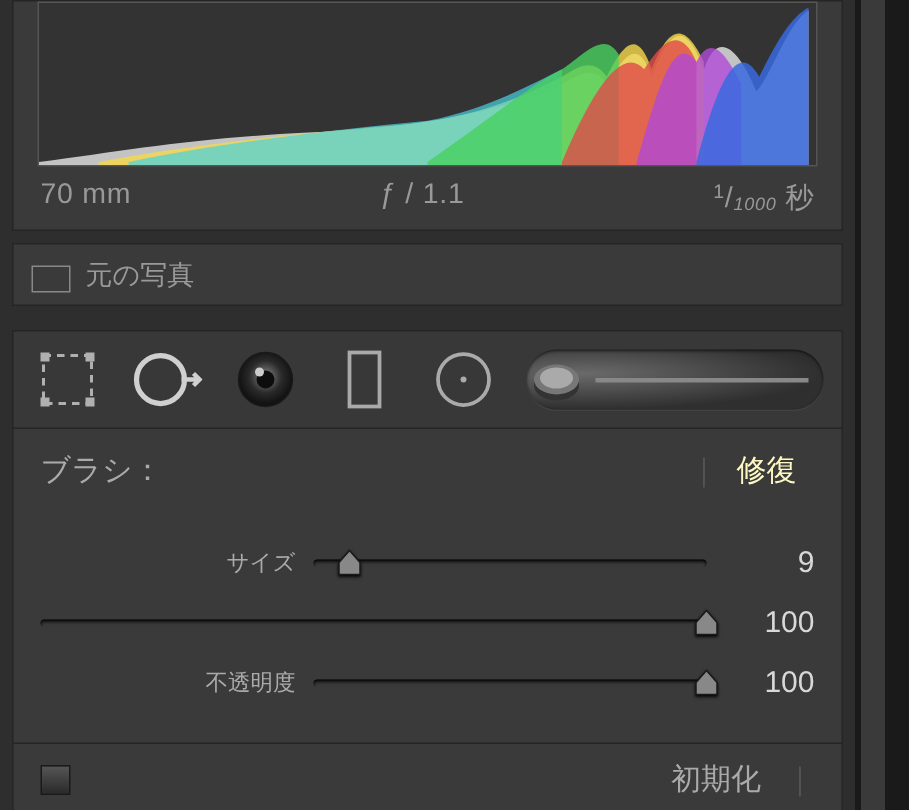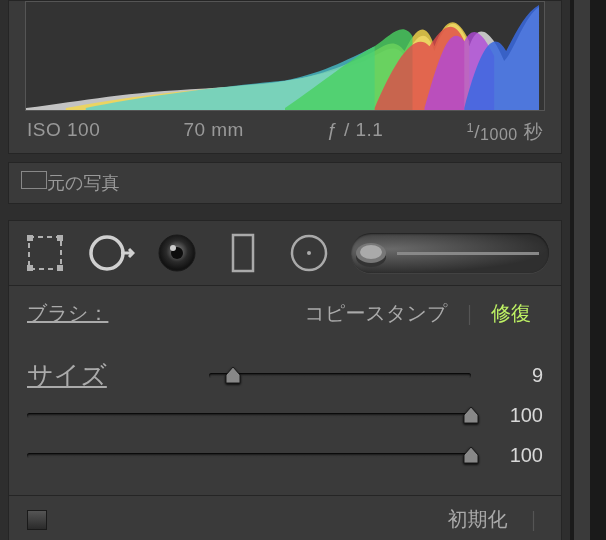--- a/index.html
+++ b/index.html
@@ -8,44 +8,44 @@
   .right-gutter { position: absolute; left: 570px; top: 0; width: 36px; height: 540px; background: #1a1a1a; }
   .right-gutter::before { content:""; position:absolute; left:4px; top:0; width:16px; height:540px; background:#3a3a3a; }
 
   
   .histo-panel { margin: 0 8px 4px 8px; background: #3a3a3a; border: 1px solid #252525; padding-bottom: 8px; }
   .histo-box { margin: 0 16px; height: 110px; background: #333; border: 1px solid #555; position: relative; overflow: hidden; }
   .histo-box svg { width:100%; height:100%; display:block; }
   .exif { display:flex; justify-content: space-between; padding: 8px 18px 0 18px; font-size: 19px; color: #999; letter-spacing: 0.5px; }
   .exif .frac { font-size:19px; }
   .exif .frac sup { font-size:13px; vertical-align: 6px; }
-  .exif .frac sub { font-size:16px; vertical-align: -2px; }
+  .exif .frac sub { font-size:12px; vertical-align: -2px; font-style: italic; }
 
-  .preview-row { margin: 4px 8px 8px 8px; background: #3a3a3a; border: 1px solid #252525; padding: 8px 12px; display:flex; align-items:flex-start; font-size:18px; color:#999; }
+  .preview-row { margin: 4px 8px 8px 8px; background: #3a3a3a; border: 1px solid #252525; padding: 8px 12px; display:flex; align-items:flex-end; gap:10px; font-size:18px; color:#999; }
   .preview-chk { width:26px; height:18px; border:1px solid #888; background: #3a3a3a; }
 
   
   .tool-panel { margin: 8px 8px 0 8px; background: #383838; border: 1px solid #252525; padding: 8px 12px; }
   .tool-row { display:flex; align-items:center; gap:18px; }
   .tool-btn { width:48px; height:48px; display:flex; align-items:center; justify-content:center; color:#b0b0b0; cursor:pointer; }
   .tool-btn svg { width:100%; height:100%; }
   .brush-tool { display:flex; align-items:center; gap:8px; background: radial-gradient(ellipse at 20% 40%, #6a6a6a, #2f2f2f 70%); border-radius: 20px; padding: 2px 10px 2px 2px; box-shadow: inset 0 1px 2px rgba(0,0,0,0.6), 0 1px 0 rgba(255,255,255,0.05); flex:1; height:40px; }
   .brush-head { width:36px; height:36px; }
   .brush-line { flex:1; height:3px; background:#888; }
 
   .brush-panel { margin: 0 8px 0 8px; background: #3a3a3a; border: 1px solid #252525; border-top:none; padding: 14px 18px 20px 18px; }
   .brush-title { display:flex; align-items:center; font-size:20px; color:#aaa; margin-bottom:28px; }
-  .brush-title .label { flex:0 0 auto;text-decoration:underline; }
+  .brush-title .label { flex:0 0 auto; }
   .brush-title .spacer { flex:1; }
   .brush-title .mode { padding:0 12px; cursor:pointer; }
   .brush-title .sep { color:#555; }
-  .brush-title .active { color:#bef264; }
+  .brush-title .active { color:#fef9c3; }
 
   .slider-row { display:flex; align-items:center; height:40px; gap:12px; }
-  .slider-row .lbl { width:170px; text-align:left; font-size:26px; color:#aaa;text-decoration:underline; }
+  .slider-row .lbl { width:170px; text-align:right; font-size:15px; color:#aaa; }
   .slider-row .val { width:60px; text-align:right; font-size:20px; color:#d8d8d8; }
   .track-wrap { flex:1; position:relative; height:20px; display:flex; align-items:center; }
   .track { flex:1; height:5px; background: linear-gradient(#252525,#404040); border-radius:3px; box-shadow: inset 0 1px 2px #000; position:relative; }
   .thumb { position:absolute; top:50%; width:18px; height:20px; transform:translate(-50%,-50%); }
   .thumb svg { width:100%; height:100%; display:block; filter: drop-shadow(0 1px 1px #000); }
 
   .footer-panel { margin: 0 8px 8px 8px; background: #3a3a3a; border: 1px solid #252525; border-top:none; padding: 10px 18px; display:flex; align-items:center; font-size:20px; color:#aaa; }
   .footer-panel .box { width:20px; height:20px; background: linear-gradient(#555,#2a2a2a); border:1px solid #1a1a1a; margin-right:auto; }
   .footer-panel .link { padding:0 16px; cursor:pointer; }
   .footer-panel .sep { color:#555; }
@@ -61,21 +61,20 @@
         <path d="M0,108 C60,100 100,92 180,88 C260,84 300,74 340,60 C360,50 370,40 380,55 C390,40 400,20 410,50 C420,25 430,5 445,45 C455,15 470,35 480,60 C490,50 500,15 515,5 L515,110 L0,110 Z" fill="#ddd" opacity="0.85"></path>
         <path d="M40,108 C100,96 180,88 250,82 C300,76 330,60 350,50 C360,44 370,36 380,50 C390,30 400,15 410,45 C420,20 430,8 445,40 L445,110 L40,110 Z" fill="#f5d84a" opacity="0.8"></path>
         <path d="M60,108 C120,95 200,86 260,80 C300,72 330,55 350,45 L350,110 L60,110 Z" fill="#48d1e0" opacity="0.7"></path>
         <path d="M260,108 C300,80 330,55 350,45 C365,35 378,18 388,35 L388,110 L260,110 Z" fill="#48d160" opacity="0.8"></path>
         <path d="M350,108 C370,60 390,28 405,45 C415,30 428,12 440,40 L440,110 L350,110 Z" fill="#e04a4a" opacity="0.8"></path>
         <path d="M400,108 C415,55 425,20 440,40 C450,20 460,35 470,55 L470,110 L400,110 Z" fill="#b04ad8" opacity="0.8"></path>
         <path d="M440,108 C455,50 468,25 482,50 C492,30 502,10 515,3 L515,110 L440,110 Z" fill="#3a6ae0" opacity="0.85"></path>
       </svg>
     </div>
     <div class="exif">
-      <span>ISO 100</span>
       <span>70 mm</span>
       <span>ƒ / 1.1</span>
       <span class="frac">
         <sup>1</sup>/<sub>1000</sub>
         <span>秒</span>
       </span>
     </div>
   </div>
 
   <div class="preview-row">
@@ -137,21 +136,20 @@
         </div>
         <div class="brush-line"></div>
       </div>
     </div>
   </div>
 
   <div class="brush-panel">
     <div class="brush-title">
       <span class="label">ブラシ：</span>
       <span class="spacer"></span>
-      <span class="mode">コピースタンプ</span>
       <span class="sep">｜</span>
       <span class="mode active">修復</span>
     </div>
 
     <div class="slider-row">
       <div class="lbl">サイズ</div>
       <div class="track-wrap">
         <div class="track"></div>
         <div class="thumb" style="left:9%;">
           <svg viewBox="0 0 18 20">
@@ -168,20 +166,21 @@
         <div class="thumb" style="left:100%;">
           <svg viewBox="0 0 18 20">
               <path d="M9 2 L16 10 L16 18 L2 18 L2 10 Z" fill="#888" stroke="#1a1a1a"></path>
             </svg>
         </div>
       </div>
       <div class="val">100</div>
     </div>
 
     <div class="slider-row">
+      <div class="lbl">不透明度</div>
       <div class="track-wrap">
         <div class="track"></div>
         <div class="thumb" style="left:100%;">
           <svg viewBox="0 0 18 20">
               <path d="M9 2 L16 10 L16 18 L2 18 L2 10 Z" fill="#888" stroke="#1a1a1a"></path>
             </svg>
         </div>
       </div>
       <div class="val">100</div>
     </div>

